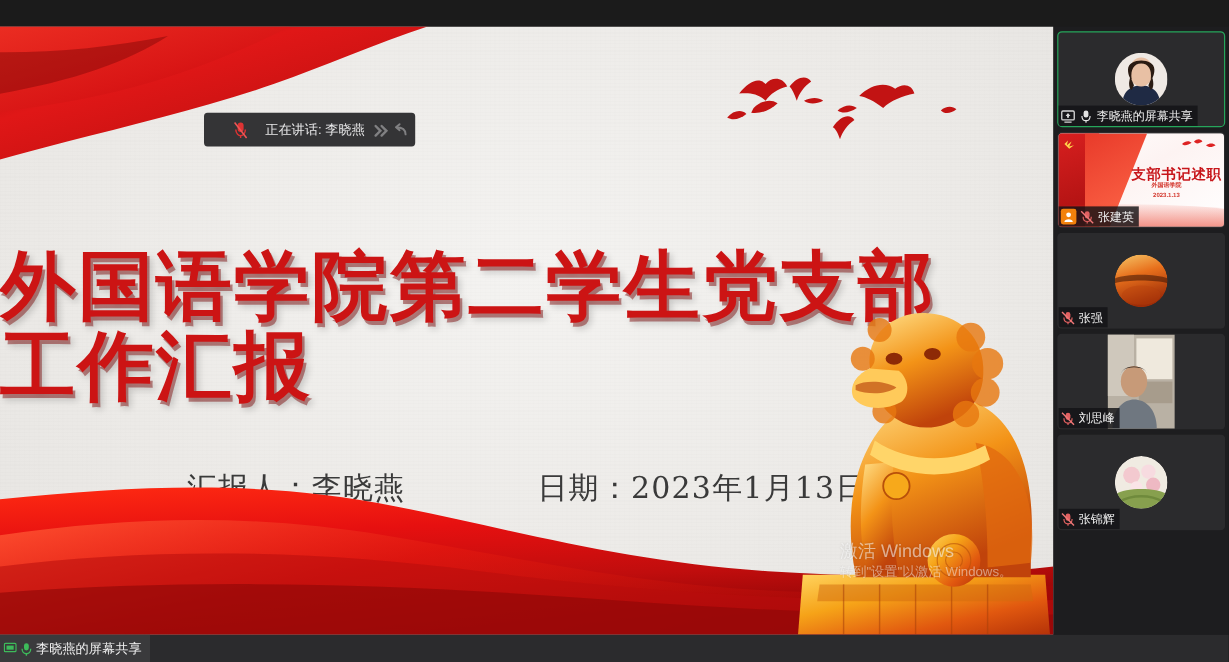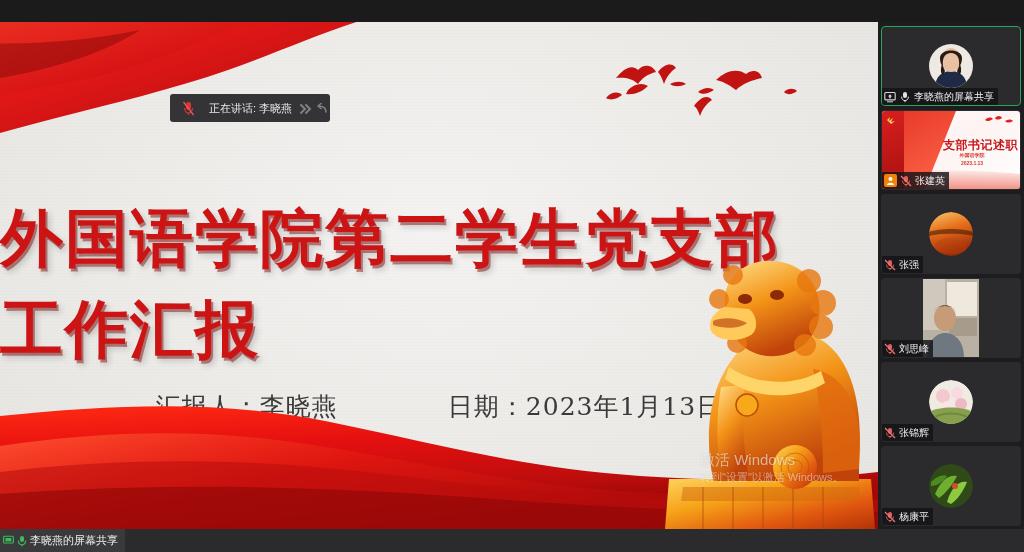--- a/index.html
+++ b/index.html
@@ -63,43 +63,43 @@
 
   
   .slide-title{
     position:absolute; top:183px; left:0; width:878px;
     text-align:left; line-height:1.06;
     font-family:"DejaVu Serif","Liberation Serif",serif;
     font-weight:bold; font-size:63px; letter-spacing:2px;
     color:#cc1414;
     text-shadow:2px 3px 0 rgba(120,0,0,.45), 4px 5px 6px rgba(0,0,0,.18);
   }
-  .slide-title .l2{ display:block;margin-top:24px; }
+  .slide-title .l2{ display:block; }
 
   .slide-meta{
     position:absolute; top:368px; left:0; width:878px;
     display:flex; justify-content:center; gap:110px;
     font-family:"DejaVu Serif","Liberation Serif",serif;
     font-size:25px; color:#3a3a3a; letter-spacing:1px;
   }
 
   
   .watermark{
     position:absolute; left:700px; top:428px; width:210px;
     color:rgba(255,255,255,.55); text-shadow:0 0 2px rgba(0,0,0,.15);
     font-size:15px; line-height:1.35; pointer-events:none;
   }
   .watermark .w2{ font-size:11px; opacity:.85; }
 
   
   .speaking-pill{
     position:absolute; top:72px; left:170px;
-    width:160px; height:28px;
+    width:176px; height:28px;
     background:rgba(38,38,40,.93); border-radius:3px;
-    display:flex; align-items:center; padding:0 12px; gap:7px;
+    display:flex; align-items:center; padding:0 24px; gap:7px;
   }
   .speaking-pill .mic-red{ width:13px; height:15px; flex:none; }
   .speaking-pill .sep{ width:1px; height:15px; background:#5a5a5c; }
   .speaking-pill .sp-text{
     color:#e9e9ea; font-size:11px; white-space:nowrap; flex:1;
   }
   .speaking-pill .arrows{ display:flex; gap:1px; align-items:center; opacity:.75; }
 
   
   .rail{
@@ -466,42 +466,20 @@
         <svg class="ic" viewBox="0 0 12 12">
           <rect x="4" y="1" width="4" height="6" rx="2" fill="#e06060"></rect>
           <path d="M2.6 5.6 C2.6 8.4 4.4 9.6 6 9.6 C7.6 9.6 9.4 8.4 9.4 5.6" stroke="#e06060" stroke-width="1" fill="none"></path>
           <line x1="6" y1="9.6" x2="6" y2="11.2" stroke="#e06060" stroke-width="1"></line>
           <line x1="1" y1="1" x2="11" y2="11" stroke="#f07878" stroke-width="1.2"></line>
         </svg>
         <span class="nm">张锦辉</span>
       </div>
     </div>
 
-    <div class="tile">
-      <div class="media">
-        <div class="avatar-circle">
-          <svg viewBox="0 0 44 44" width="44" height="44">
-            <circle cx="22" cy="22" r="22" fill="#2f4a18"></circle>
-            <path d="M6 30 C12 16 20 10 28 12 C24 20 18 28 10 34 Z" fill="#6fae2e"></path>
-            <path d="M18 38 C22 24 30 16 38 18 C34 28 28 36 22 40 Z" fill="#8ccb3f"></path>
-            <path d="M2 18 C8 12 14 10 18 12 C14 18 8 22 2 22 Z" fill="#4d8a22"></path>
-            <circle cx="26" cy="22" r="3" fill="#d84a2a"></circle>
-          </svg>
-        </div>
-      </div>
-      <div class="namebar">
-        <svg class="ic" viewBox="0 0 12 12">
-          <rect x="4" y="1" width="4" height="6" rx="2" fill="#e06060"></rect>
-          <path d="M2.6 5.6 C2.6 8.4 4.4 9.6 6 9.6 C7.6 9.6 9.4 8.4 9.4 5.6" stroke="#e06060" stroke-width="1" fill="none"></path>
-          <line x1="6" y1="9.6" x2="6" y2="11.2" stroke="#e06060" stroke-width="1"></line>
-          <line x1="1" y1="1" x2="11" y2="11" stroke="#f07878" stroke-width="1.2"></line>
-        </svg>
-        <span class="nm">杨康平</span>
-      </div>
-    </div>
 
   </div>
 
   <div class="taskbar">
     <div class="tb-item">
       <svg width="11" height="11" viewBox="0 0 11 11">
         <rect x="0.6" y="1.2" width="9.8" height="6.8" rx="1" fill="none" stroke="#3dbb5a" stroke-width="1.1"></rect>
         <rect x="2.4" y="3" width="6" height="3.4" fill="#3dbb5a"></rect>
       </svg>
       <svg width="10" height="12" viewBox="0 0 10 12">

